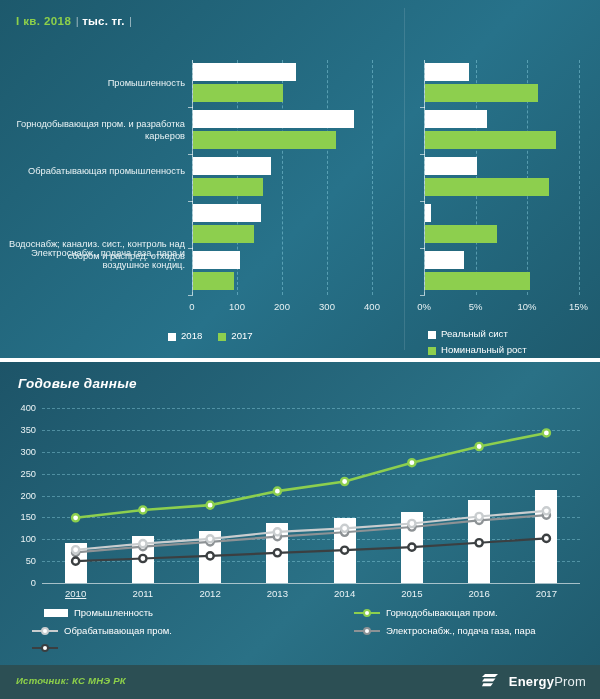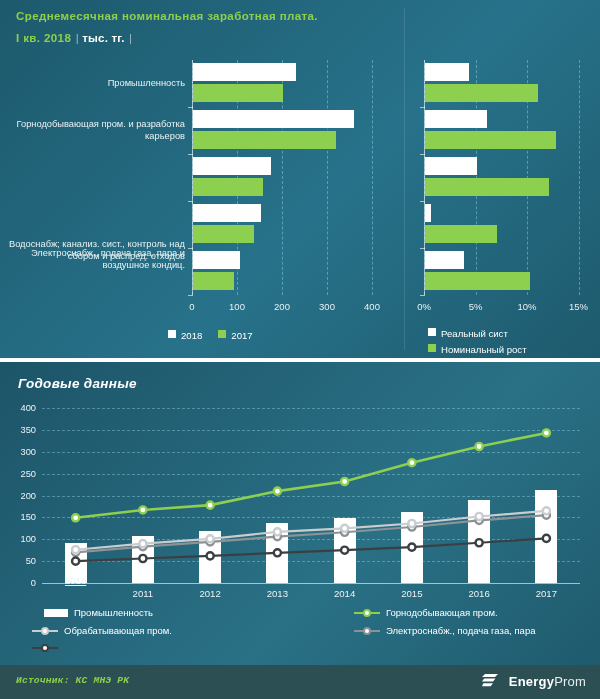--- a/index.html
+++ b/index.html
@@ -39,21 +39,21 @@
   .gridline{position:absolute;top:0;width:0;border-left:1px dashed rgba(150,220,235,.45);}
   .axis-line{position:absolute;background:rgba(255,255,255,.55);}
   .bar{position:absolute;height:18px;}
   .bar.w{background:#ffffff;}
   .bar.g{background:#8dcf4e;}
   .tick{position:absolute;font-size:9.5px;color:#e7f1f3;transform:translateX(-50%);}
   .tickmark{position:absolute;width:5px;height:1px;background:rgba(255,255,255,.6);}
 
   
   .legend{position:absolute;font-size:9.6px;color:#ffffff;}
-  .legend .item{display:flex;align-items:flex-start;gap:5px;margin-bottom:5px;}
+  .legend .item{display:flex;align-items:flex-end;gap:5px;margin-bottom:5px;}
   .swatch{width:8px;height:8px;display:inline-block;}
   .sw-white{background:#ffffff;}
   .sw-green{background:#8dcf4e;}
 
   
   .bottom-panel{
     position:absolute;left:0;top:358px;width:600px;height:307px;
     background:linear-gradient(135deg,#1d5468 0%,#2a7186 60%,#1f5a6d 100%);
     border-top:4px solid #ffffff;
   }
@@ -74,50 +74,50 @@
   .bl-line i{position:absolute;left:0;top:4px;width:26px;height:2.4px;display:block;}
   .bl-line b{position:absolute;left:9px;top:1px;width:8px;height:8px;border-radius:50%;box-sizing:border-box;border:2px solid #000;background:#fff;}
 
   
   .footer{
     position:absolute;left:0;top:665px;width:600px;height:34px;
     background:#2c4f54;
   }
   .source{
     position:absolute;left:16px;top:10px;font-size:9.6px;font-style:italic;
-    font-weight:bold;color:#8dd04a;letter-spacing:.2px;font-family:Liberation Mono, monospace;
+    font-weight:bold;color:#8dd04a;letter-spacing:.2px;
   }
   .brand{position:absolute;right:14px;top:8px;display:flex;align-items:center;gap:10px;}
   .brand-text{font-size:13px;color:#ffffff;letter-spacing:.2px;}
   .brand-text .b1{font-weight:bold;}
   .brand-text .b2{font-weight:normal;color:#e6eef0;}
 </style>
 </head>
 <body>
 
 <div class="page">
 
   <div class="top-panel">
 
     <div class="title-left">
-      <div class="t-green">Среднемесячная  номинальная  заработная плата.</div>
       <div>
         <span class="t-green">I кв. 2018</span>
         <span class="t-white sep-bar"> | </span>
         <span class="t-white">тыс. тг.</span>
         <span class="t-white sep-bar"> | </span>
       </div>
     </div>
 
 
     <div class="panel-sep"></div>
 
     <div class="cat-labels" id="cat-labels" style="left:0;top:60px;width:185px;height:235px;">
         <div class="cat-label" style="top: 17.75px;">Промышленность</div>
         <div class="cat-label" style="top: 59px;">Горнодобывающая пром. и разработка карьеров</div>
+        <div class="cat-label" style="top: 106px;">Обрабатывающая промышленность</div>
         <div class="cat-label" style="top: 153px; margin-top: 35px;">Электроснабж., подача газа, пара и воздушное  кондиц.</div>
         <div class="cat-label" style="top: 179px; padding-left: 48px;">Водоснабж; канализ. сист., контроль над сбором и распред. отходов</div>
       </div>
 
     <div class="plot" id="wage-plot" style="left:192px;top:60px;width:200px;height:235px;">
         <div class="gridline" style="left: 0px; height: 235px;"></div>
         <div class="gridline" style="left: 45px; height: 235px;"></div>
         <div class="gridline" style="left: 90px; height: 235px;"></div>
         <div class="gridline" style="left: 135px; height: 235px;"></div>
         <div class="gridline" style="left: 180px; height: 235px;"></div>
@@ -323,21 +323,21 @@
           <circle cx="369.875" cy="54.6875" r="3.6" fill="#ffffff" stroke="#8dcf4e" stroke-width="2.4">
             <title>Горнодобывающая пром. 2015: 275</title>
           </circle>
           <circle cx="437.125" cy="38.5" r="3.6" fill="#ffffff" stroke="#8dcf4e" stroke-width="2.4">
             <title>Горнодобывающая пром. 2016: 312</title>
           </circle>
           <circle cx="504.375" cy="24.9375" r="3.6" fill="#ffffff" stroke="#8dcf4e" stroke-width="2.4">
             <title>Горнодобывающая пром. 2017: 343</title>
           </circle>
         </svg>
-        <div class="lc-xtick" style="left: 33.625px; top: 167px; text-decoration: underline;">2010</div>
+        <div class="lc-xtick" style="left: 33.625px; top: 180px; text-decoration: underline;">2010</div>
         <div class="lc-xtick" style="left: 100.875px; top: 180px;">2011</div>
         <div class="lc-xtick" style="left: 168.125px; top: 180px;">2012</div>
         <div class="lc-xtick" style="left: 235.375px; top: 180px;">2013</div>
         <div class="lc-xtick" style="left: 302.625px; top: 180px;">2014</div>
         <div class="lc-xtick" style="left: 369.875px; top: 180px; text-align: right;">2015</div>
         <div class="lc-xtick" style="left: 437.125px; top: 180px;">2016</div>
         <div class="lc-xtick" style="left: 504.375px; top: 180px;">2017</div>
       </div>
 
     <div class="blegend" id="line-legend" style="left:24px;top:245px;width:560px;height:56px;">

